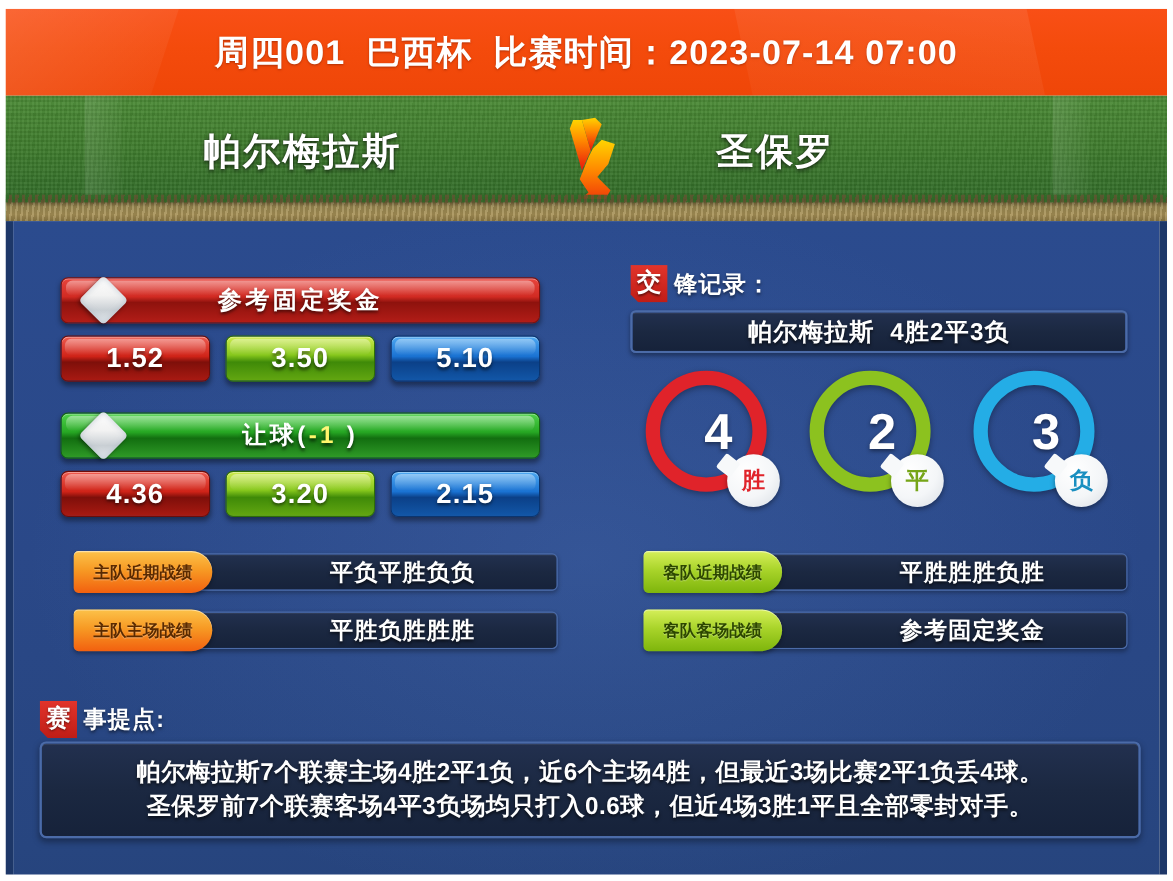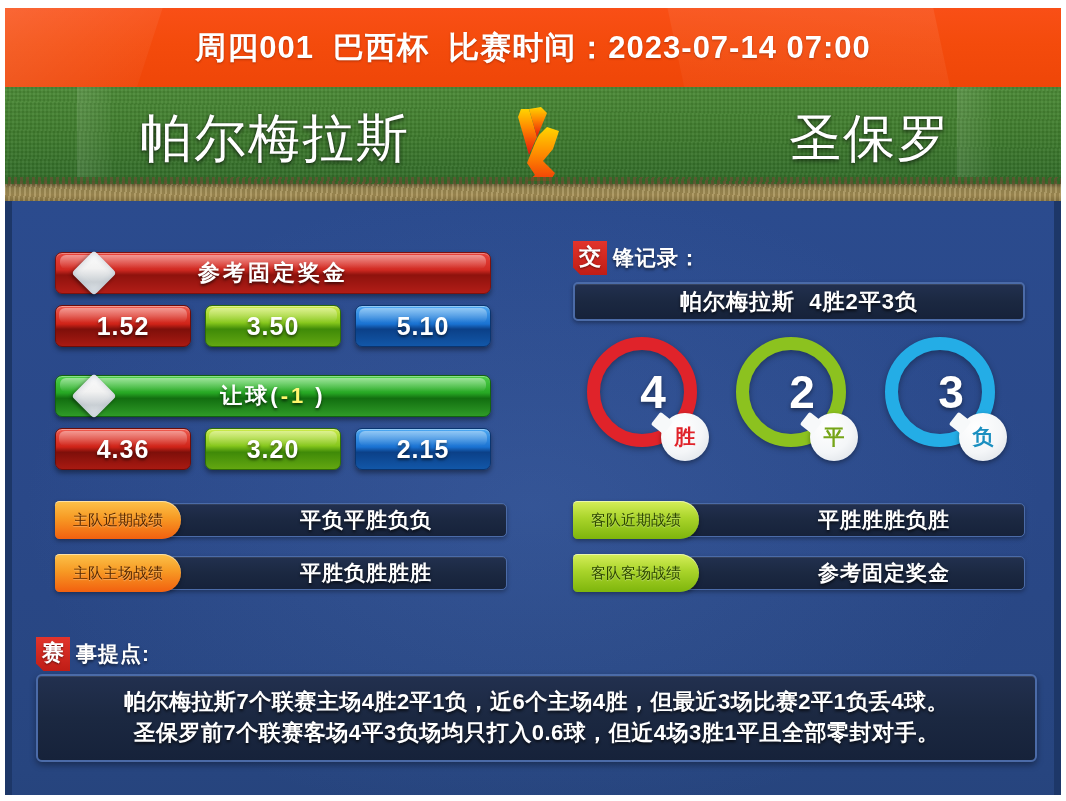--- a/index.html
+++ b/index.html
@@ -59,25 +59,25 @@
       repeating-linear-gradient(96deg, rgba(255,255,255,.10) 0 2px, rgba(0,0,0,.10) 2px 5px),
       linear-gradient(180deg,#4e4224 0%,#9c8a52 35%,#a89257 70%,#8e7a44 100%);
   }
   .banner .dirt:before{
     content:"";position:absolute;left:0;top:-4px;width:1056px;height:7px;
     background:repeating-linear-gradient(94deg,#2f6826 0 3px,#5d5430 3px 6px);
     opacity:.85;
   }
   .team{
     position:absolute;top:22px;height:58px;line-height:58px;
-    color:#ffffff;font-size:52px;font-weight:normal;letter-spacing:2px;
+    color:#ffffff;font-size:34px;font-weight:bold;letter-spacing:2px;
     text-shadow:0 2px 4px rgba(0,0,0,.55), 0 0 2px rgba(0,0,0,.5);
   }
   .team.home{left:120px;width:300px;text-align:center;}
-  .team.away{right:110px;width:300px;text-align:right;}
+  .team.away{right:110px;width:300px;text-align:left;}
 
   .vs{
     position:absolute;left:480px;top:16px;width:110px;height:98px;
   }
 
   
   .panel{
     position:absolute;left:0;top:193px;width:1056px;height:768px;
     background:
       radial-gradient(ellipse 70% 60% at 50% 40%, rgba(90,130,200,.22), rgba(0,0,0,0) 70%),
@@ -198,24 +198,24 @@
   .badge.green span{color:#76a518;}
   .badge.cyan span{color:#1a8fc0;}
 
   
   .forms{position:absolute;left:0;top:300px;width:1056px;height:112px;}
   .form-col{position:absolute;top:0;width:452px;}
   .form-col.left{left:43px;}
   .form-col.right{left:561px;}
   .form-row{position:relative;height:38px;margin-bottom:15px;}
   .form-tab{
-    position:absolute;left:0;top:0;width:126px;height:38px;
+    position:absolute;left:12px;top:0;width:126px;height:38px;
     border-radius:6px 26px 26px 6px;
     display:flex;align-items:center;justify-content:center;
-    font-size:15px;font-weight:normal;color:#5a2a00;
+    font-size:15px;font-weight:bold;color:#5a2a00;
     text-shadow:0 1px 1px rgba(255,255,255,.35);
     box-shadow:0 2px 4px rgba(0,0,0,.35), inset 0 1px 0 rgba(255,255,255,.5);
     z-index:3;letter-spacing:0;
   }
   .form-tab.orange{background:linear-gradient(180deg,#fcc24a 0%,#f79a24 45%,#f2600f 100%);}
   .form-tab.lime{background:linear-gradient(180deg,#d6ef5a 0%,#a9d42a 45%,#7eb50c 100%);color:#2d4700;}
   .form-val{
     position:absolute;left:110px;top:2px;right:0;height:34px;
     border-radius:5px;
     background:linear-gradient(180deg,#22304f 0%,#1b2841 50%,#16223a 100%);

